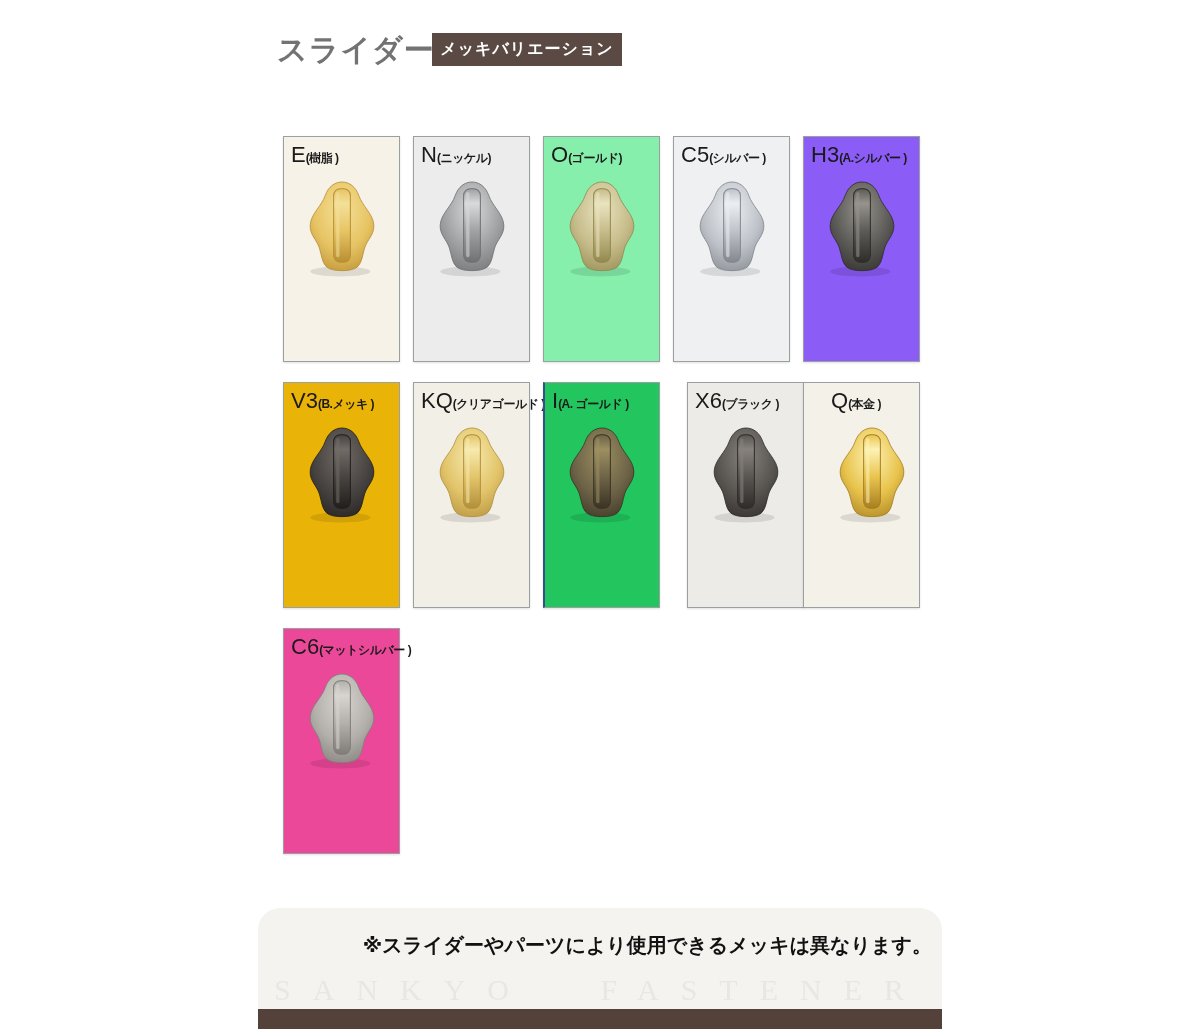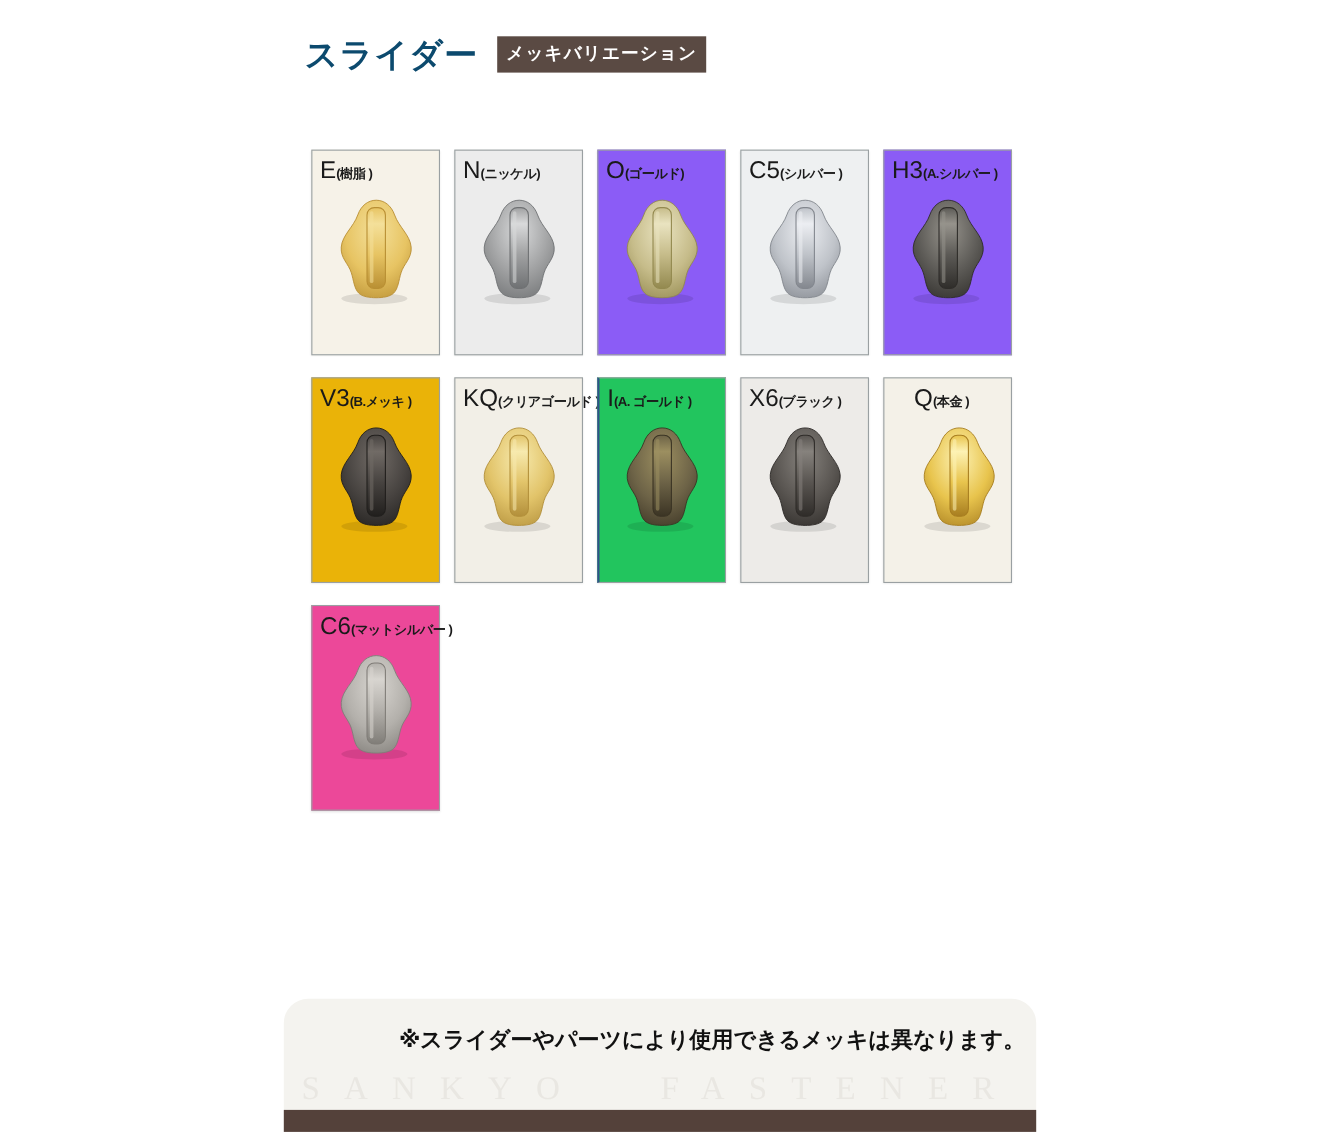--- a/index.html
+++ b/index.html
@@ -2,36 +2,36 @@
 <html><head>
 <meta charset="utf-8">
 <style>
   * { margin: 0; padding: 0; box-sizing: border-box; }
   html, body { width: 1200px; height: 1029px; background: #ffffff; overflow: hidden; }
   body { font-family: "Liberation Sans", "DejaVu Sans", sans-serif; position: relative; }
 
   
   .page-title {
     position: absolute; left: 277px; top: 30px;
-    font-size: 30px; font-weight: 700; color: #0c4a6e; letter-spacing: 1px;
+    font-size: 30px; font-weight: 700; color: #737373; letter-spacing: 1px;
   }
   .badge {
-    position: absolute; left: 452px; top: 33px; width: 190px; height: 33px;
+    position: absolute; left: 432px; top: 33px; width: 190px; height: 33px;
     display: flex; align-items: center; justify-content: center;
     color: #ffffff; font-size: 16px; font-weight: 700; letter-spacing: 1px; font-family: Liberation Serif, serif;
   }
 
   
   .grid {
     position: absolute; left: 283px; top: 136px;
     display: grid; grid-template-columns: repeat(5, 117px);
     column-gap: 13px; row-gap: 20px;
   }
   .card {
-    width: 117px; height: 187px;
+    width: 117px; height: 226px;
     border: 1px solid #9aa0a2;
     display: flex; flex-direction: column;
     position: relative;
     box-shadow: 0 1px 2px rgba(0,0,0,0.12);
   }
   .card.blue-edge { border-left: 2px solid #33508a; }
   .card-label {
     padding: 6px 0 0 7px; white-space: nowrap; color: #1a1a1a; line-height: 1.1;
   }
   .card-label .code { font-size: 22px; font-weight: 400; letter-spacing: 0px; }
@@ -101,21 +101,21 @@
         <stop offset="58%" stop-color="#a0a1a2"></stop>
         <stop offset="100%" stop-color="#6f7173"></stop>
       </linearGradient>
     </defs>
     <ellipse cx="48" cy="113" rx="36" ry="6" fill="#000000" opacity="0.10"></ellipse>
     <path d="M50 6 C41 6 33.5 12 30 22 C25.5 35 13 44 12 57 C11 69 20 75 23 85 C25.5 93 26 102 31 107 C35 111 43 112 50 112 C57 112 65 111 69 107 C74 102 74.5 93 77 85 C80 75 89 69 88 57 C87 44 74.5 35 70 22 C66.5 12 59 6 50 6 Z" fill="url(#bodyG1)" stroke="#6f7173" stroke-width="1"></path>
     <rect x="40" y="14" width="20" height="88" rx="8" fill="url(#barG1)" stroke="#6f7173" stroke-width="1.2"></rect>
     <rect x="43" y="18" width="4" height="78" rx="2" fill="#d9dadb" opacity="0.55"></rect>
   </svg>
     </div>
-    <div class="card" style="background: #8b5cf6;">
+    <div class="card" style="background: #86efac;">
       <div class="card-label"><span class="code">O</span><span class="plating">(ゴールド)</span></div>
       <svg width="84" height="102" viewBox="0 0 100 122">
     <defs>
       <radialGradient id="bodyG2" cx="50%" cy="32%" r="80%">
         <stop offset="0%" stop-color="#e9e3c0"></stop>
         <stop offset="55%" stop-color="#c6bc8a"></stop>
         <stop offset="100%" stop-color="#93894f"></stop>
       </radialGradient>
       <linearGradient id="barG2" x1="0" y1="0" x2="0" y2="1">
         <stop offset="0%" stop-color="#c6bc8a"></stop>
@@ -233,21 +233,21 @@
         <stop offset="58%" stop-color="#6d6347"></stop>
         <stop offset="100%" stop-color="#3b3424"></stop>
       </linearGradient>
     </defs>
     <ellipse cx="48" cy="113" rx="36" ry="6" fill="#000000" opacity="0.10"></ellipse>
     <path d="M50 6 C41 6 33.5 12 30 22 C25.5 35 13 44 12 57 C11 69 20 75 23 85 C25.5 93 26 102 31 107 C35 111 43 112 50 112 C57 112 65 111 69 107 C74 102 74.5 93 77 85 C80 75 89 69 88 57 C87 44 74.5 35 70 22 C66.5 12 59 6 50 6 Z" fill="url(#bodyG7)" stroke="#3b3424" stroke-width="1"></path>
     <rect x="40" y="14" width="20" height="88" rx="8" fill="url(#barG7)" stroke="#3b3424" stroke-width="1.2"></rect>
     <rect x="43" y="18" width="4" height="78" rx="2" fill="#9c8f60" opacity="0.55"></rect>
   </svg>
     </div>
-    <div class="card" style="background: rgb(237, 235, 232);">
+    <div class="card" style="background: rgb(237, 235, 232); margin-left: 14px;">
       <div class="card-label"><span class="code">X6</span><span class="plating">(ブラック )</span></div>
       <svg width="84" height="102" viewBox="0 0 100 122">
     <defs>
       <radialGradient id="bodyG8" cx="50%" cy="32%" r="80%">
         <stop offset="0%" stop-color="#86827d"></stop>
         <stop offset="55%" stop-color="#595551"></stop>
         <stop offset="100%" stop-color="#2f2c29"></stop>
       </radialGradient>
       <linearGradient id="barG8" x1="0" y1="0" x2="0" y2="1">
         <stop offset="0%" stop-color="#595551"></stop>

